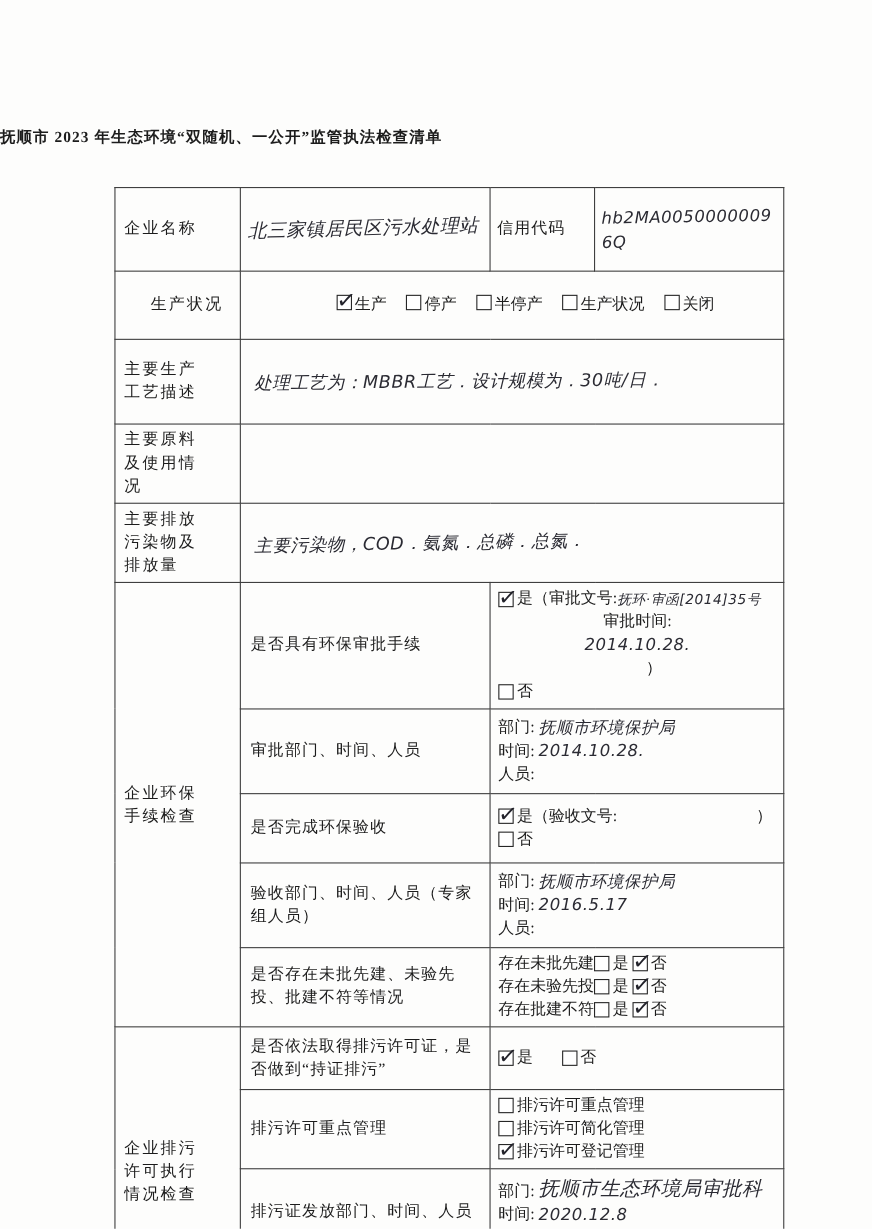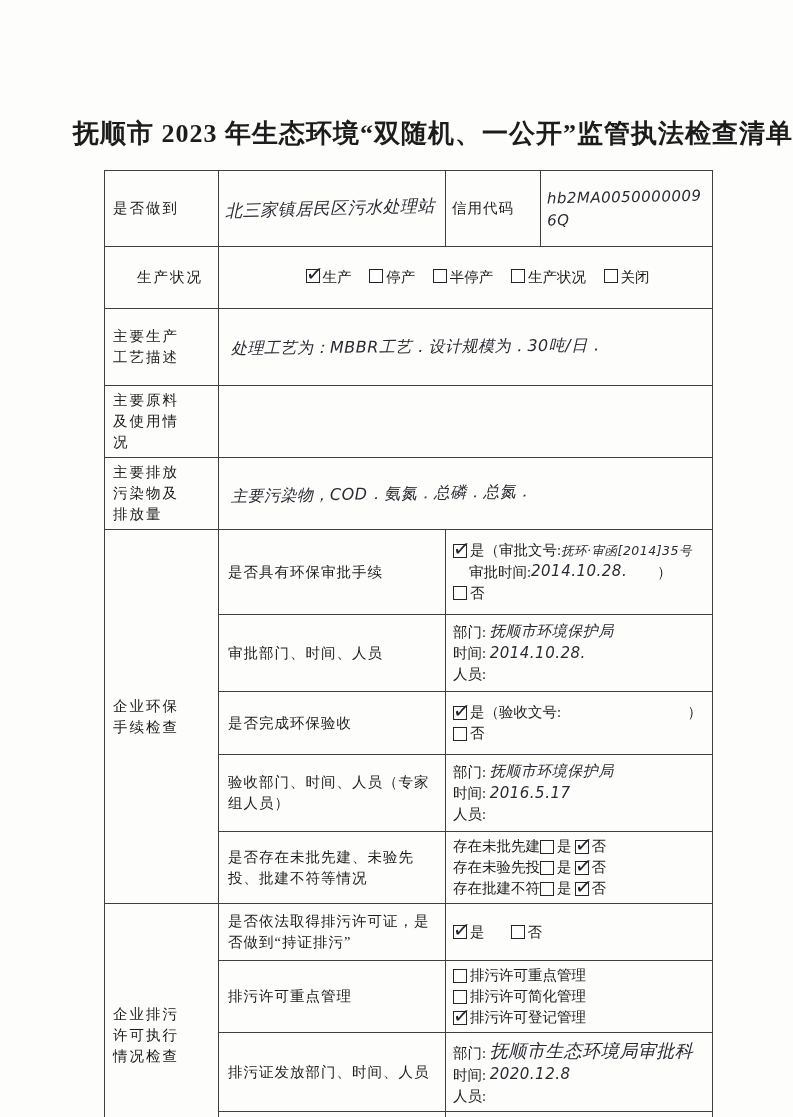--- a/index.html
+++ b/index.html
@@ -4,21 +4,21 @@
 <style>
   html,body{margin:0;padding:0;}
   body{background:#ffffff;}
   .page{
     position:relative;width:793px;height:1117px;margin:0 auto;
     background:#fdfdfc;color:#1c1c1c;
     font-family:"Liberation Serif",serif;overflow:hidden;
   }
   .title{
     position:absolute;top:116px;left:0;width:100%;
-    text-align:right;font-size:26px;font-weight:bold;letter-spacing:1px;
+    text-align:left;font-size:14px;font-weight:bold;letter-spacing:1px;
   }
   table.form{
     position:absolute;left:104px;top:170px;width:608px;
     border-collapse:collapse;table-layout:fixed;
   }
   td{
     border:1px solid #3f3f3f;font-size:14.5px;line-height:1.45;
     padding:4px 6px;vertical-align:middle;word-break:break-all;
   }
   .lbl .inner{width:68px;margin-left:2px;letter-spacing:2px;}
@@ -36,21 +36,21 @@
   .cb{
     display:inline-block;width:12px;height:12px;border:1.5px solid #262626;
     position:relative;vertical-align:-1px;margin-right:3px;flex:none;background:#fff;
   }
   .cb.checked::after{
     content:"\2713";position:absolute;left:-1px;top:-11px;font-size:21px;
     font-weight:bold;color:#23232b;font-family:"DejaVu Sans",sans-serif;
     transform:rotate(6deg);
   }
   .ans-line{display:flex;align-items:center;white-space:nowrap;}
-  .indent1{margin-left:16px;}
+  .indent1{flex-direction:column;}
   .paren-right{margin-left:auto;margin-right:4px;}
   .paren-gap{margin-left:30px;}
   .dept-line{display:flex;align-items:flex-end;white-space:nowrap;}
   
   .h67 td{height:67px;} .h53 td{height:53px;padding-left:30px;} .h68 td{height:68px;}
   .h62 td{height:62px;} .h76 td{height:76px;} .h54 td{height:54px;}
   .h48 td{height:48px;} .h70 td{height:70px;} .h47 td{height:47px;}
 </style>
 </head>
 <body>
@@ -63,21 +63,21 @@
     <colgroup>
       <col style="width:114px">
         <col style="width:227px">
         <col style="width:95px">
         <col style="width:172px">
     </colgroup>
 
     <tbody>
         <tr class="h67">
       <td class="lbl">
-        <div class="inner">是否做到</div>
+        <div class="inner">企业名称</div>
       </td>
       <td>
         <span class="hw hw-lg">北三家镇居民区污水处理站</span>
       </td>
       <td class="lbl">
         <div style="letter-spacing:1px;">信用代码</div>
       </td>
       <td>
         <span class="hw hw-md" style="display:inline-block;transform:rotate(-1deg);">hb2MA00500000096Q</span>
       </td>

